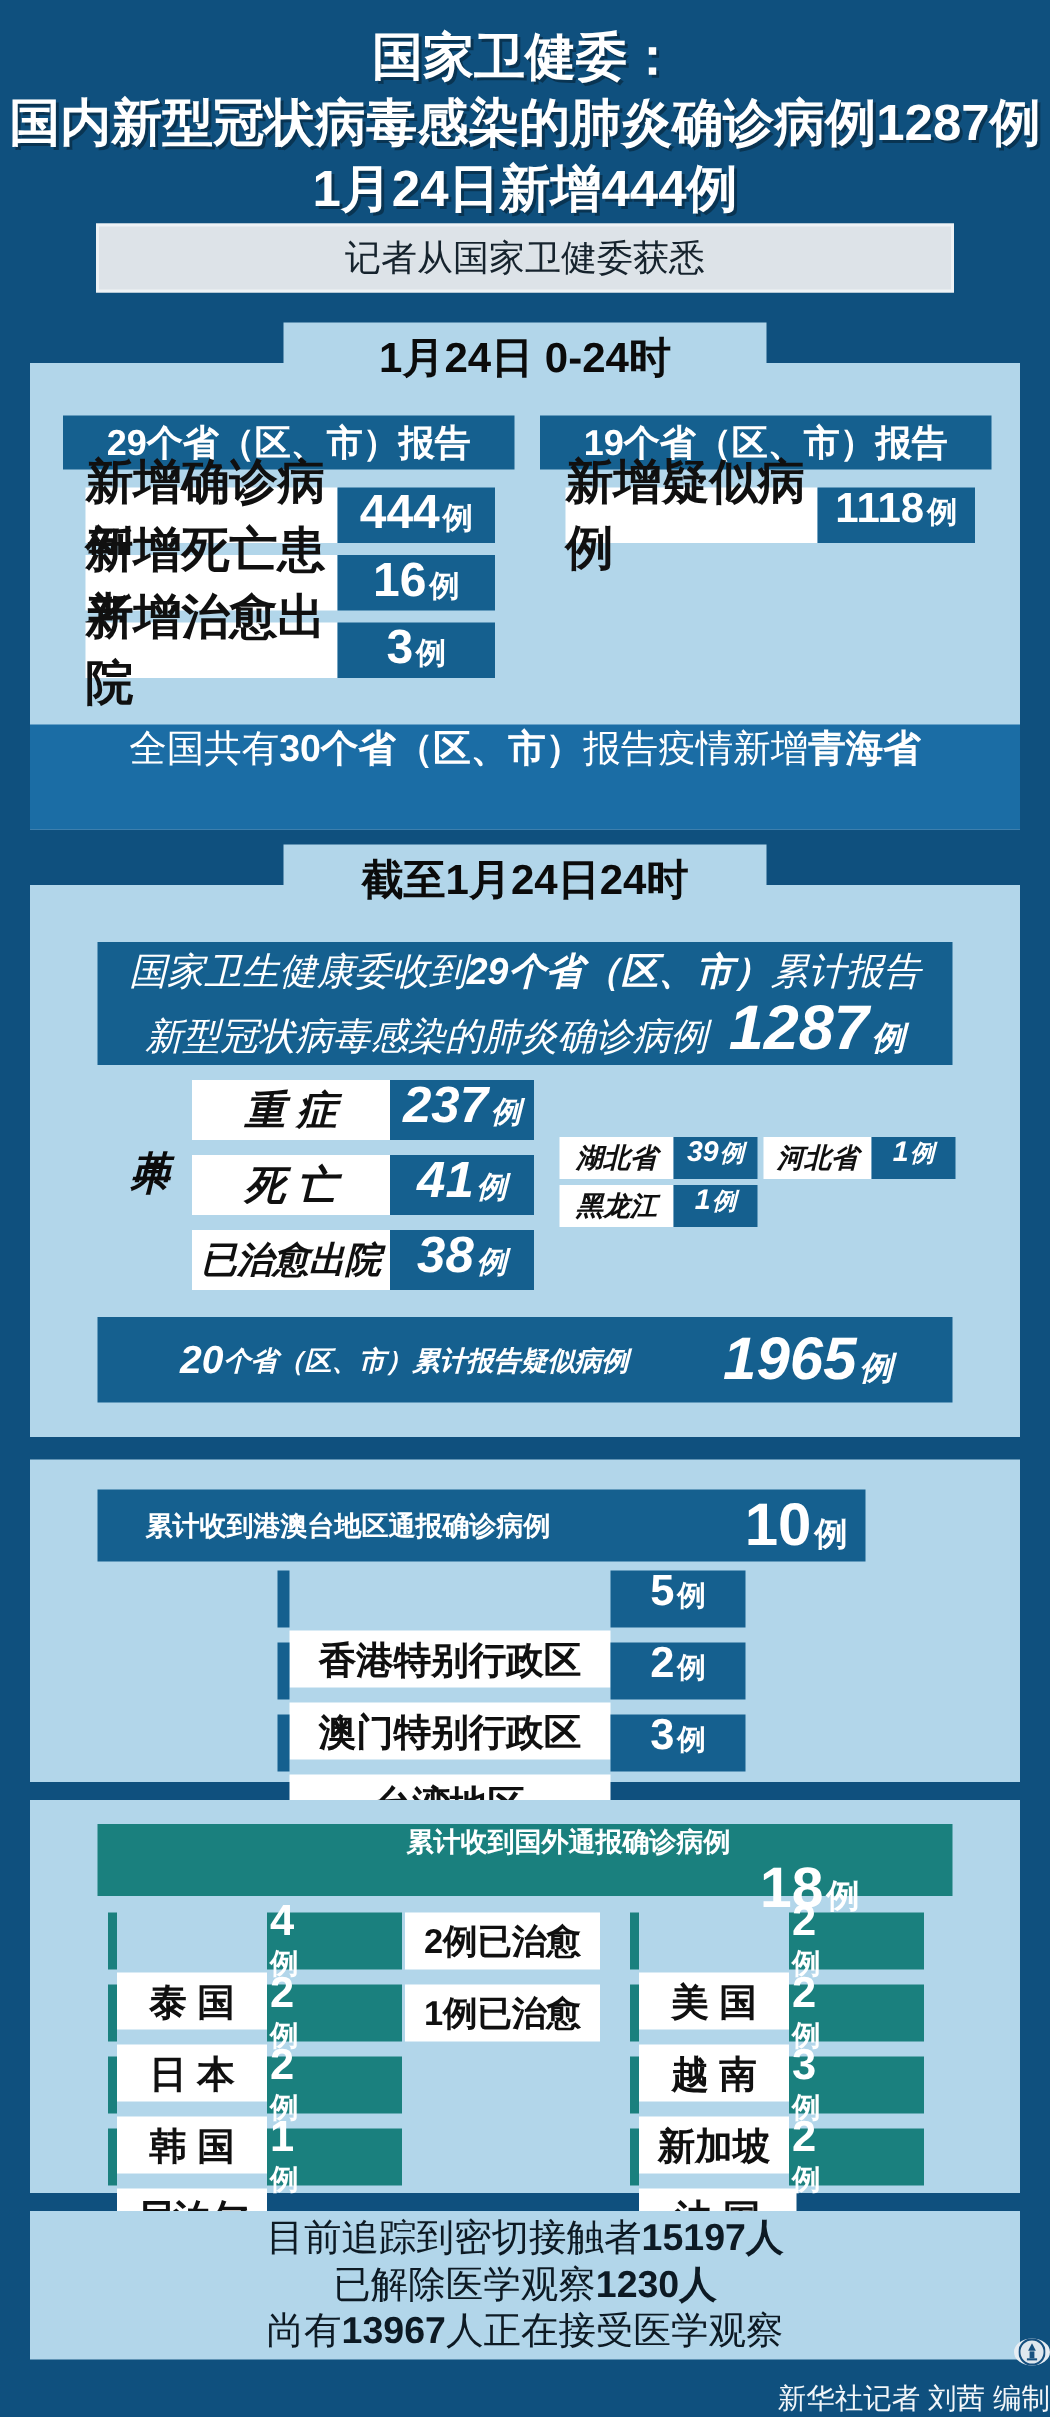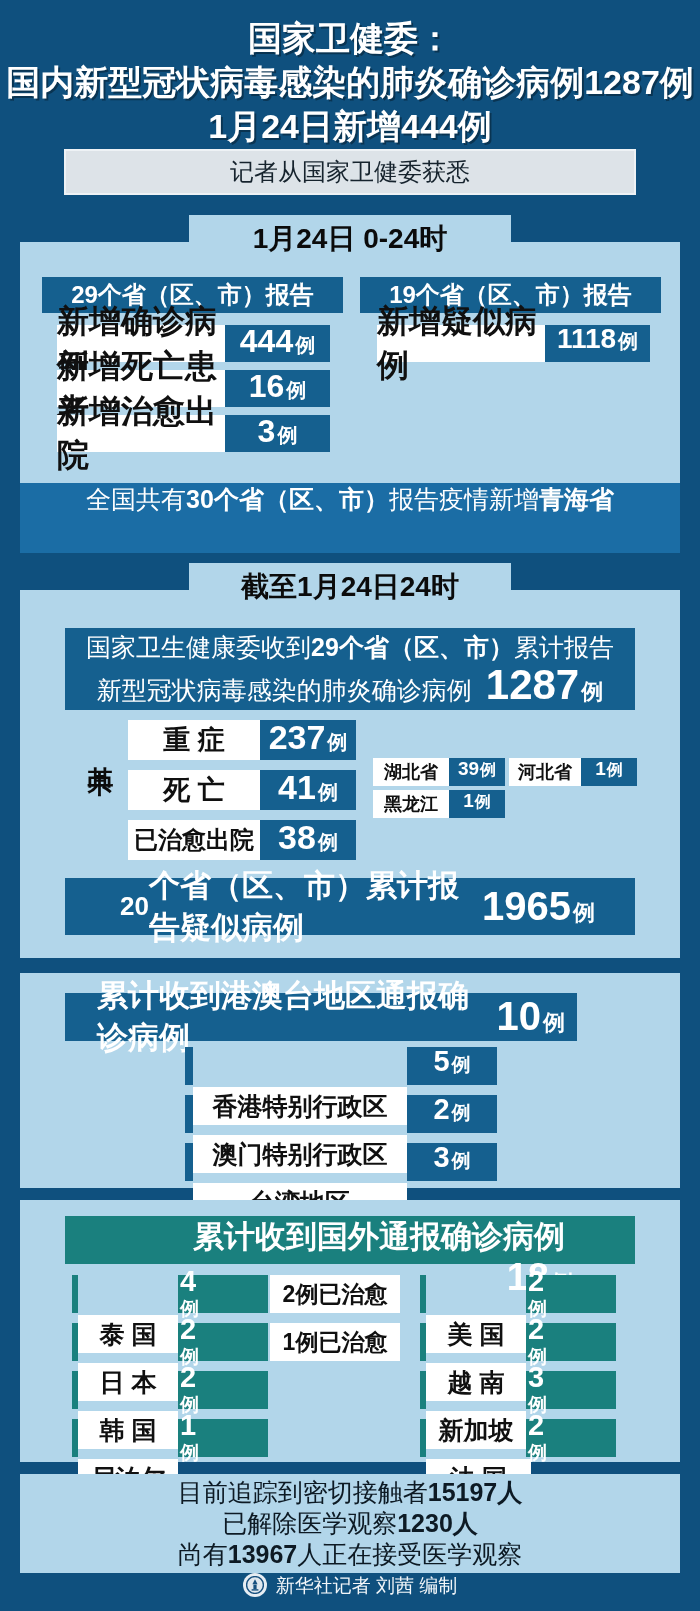--- a/index.html
+++ b/index.html
@@ -36,27 +36,27 @@
   .r2label{font-weight:800;font-size:27px;}
   .r2num{font-size:34px;font-weight:800;line-height:1;}
   .mlabel{font-size:18px;font-weight:700;}
   .mnum{font-size:19px;font-weight:800;}
   .munit{font-size:16px;font-weight:700;margin-left:1px;}
   .hrowlabel{font-weight:700;font-size:25px;margin-top:40px;}
   .hnum{font-size:29px;font-weight:800;line-height:1;}
   .hunit{font-size:19px;font-weight:700;margin-left:2px;}
   .teal{background:#1a807e;color:#fff;flex-direction:column;}
   .hdrflex{display:flex;align-items:center;color:#fff;}
-  .hdrtext{font-size:31px;font-weight:600;}
+  .hdrtext{font-size:18px;font-weight:600;}
   .numgrp{display:flex;align-items:baseline;margin-left:auto;}
   .obs{position:absolute;left:20px;top:1474px;width:660px;height:99px;background:#b2d6ea;
        color:#0d1a24;font-size:25px;line-height:31px;text-align:center;
        display:flex;flex-direction:column;justify-content:center;font-weight:500;}
   .footer{position:absolute;left:0;top:1573px;width:700px;height:24px;display:flex;
-          align-items:flex-start;justify-content:center;gap:9px;color:#f2f6f9;font-size:19px;}
+          align-items:flex-end;justify-content:center;gap:9px;color:#f2f6f9;font-size:19px;flex-direction:column;}
   .logo{width:24px;height:24px;border-radius:50%;background:#e6edf3;display:flex;
         align-items:center;justify-content:center;}
 </style>
 </head>
 <body>
 
 <div class="page">
 
   <div class="title">
     <div>国家卫健委：</div>
@@ -97,21 +97,21 @@
       <div>
         <span>全国共有</span><span class="b800">30个省（区、市）</span><span>报告疫情</span>
       </div>
       <div>
         <span>新增</span><span class="b800">青海省</span>
       </div>
     </div>
   </div>
 
   <div class="tab" style="top:563px;">截至1月24日24时</div>
-  <div class="panel" style="top:590px;height:368px;">
+  <div class="panel" style="top:590px;height:368px;font-style:italic;">
 
     <div class="abs boxblue bigbox" style="left:45px;top:38px;width:570px;height:82px;">
       <div class="bigline">
         <span>国家卫生健康委收到</span>
           <span class="b800">29个省（区、市）</span>
           <span>累计报告</span>
       </div>
       <div class="bigline">
         <span>新型冠状病毒感染的肺炎确诊病例</span>
         <span class="bignum">1287</span>

